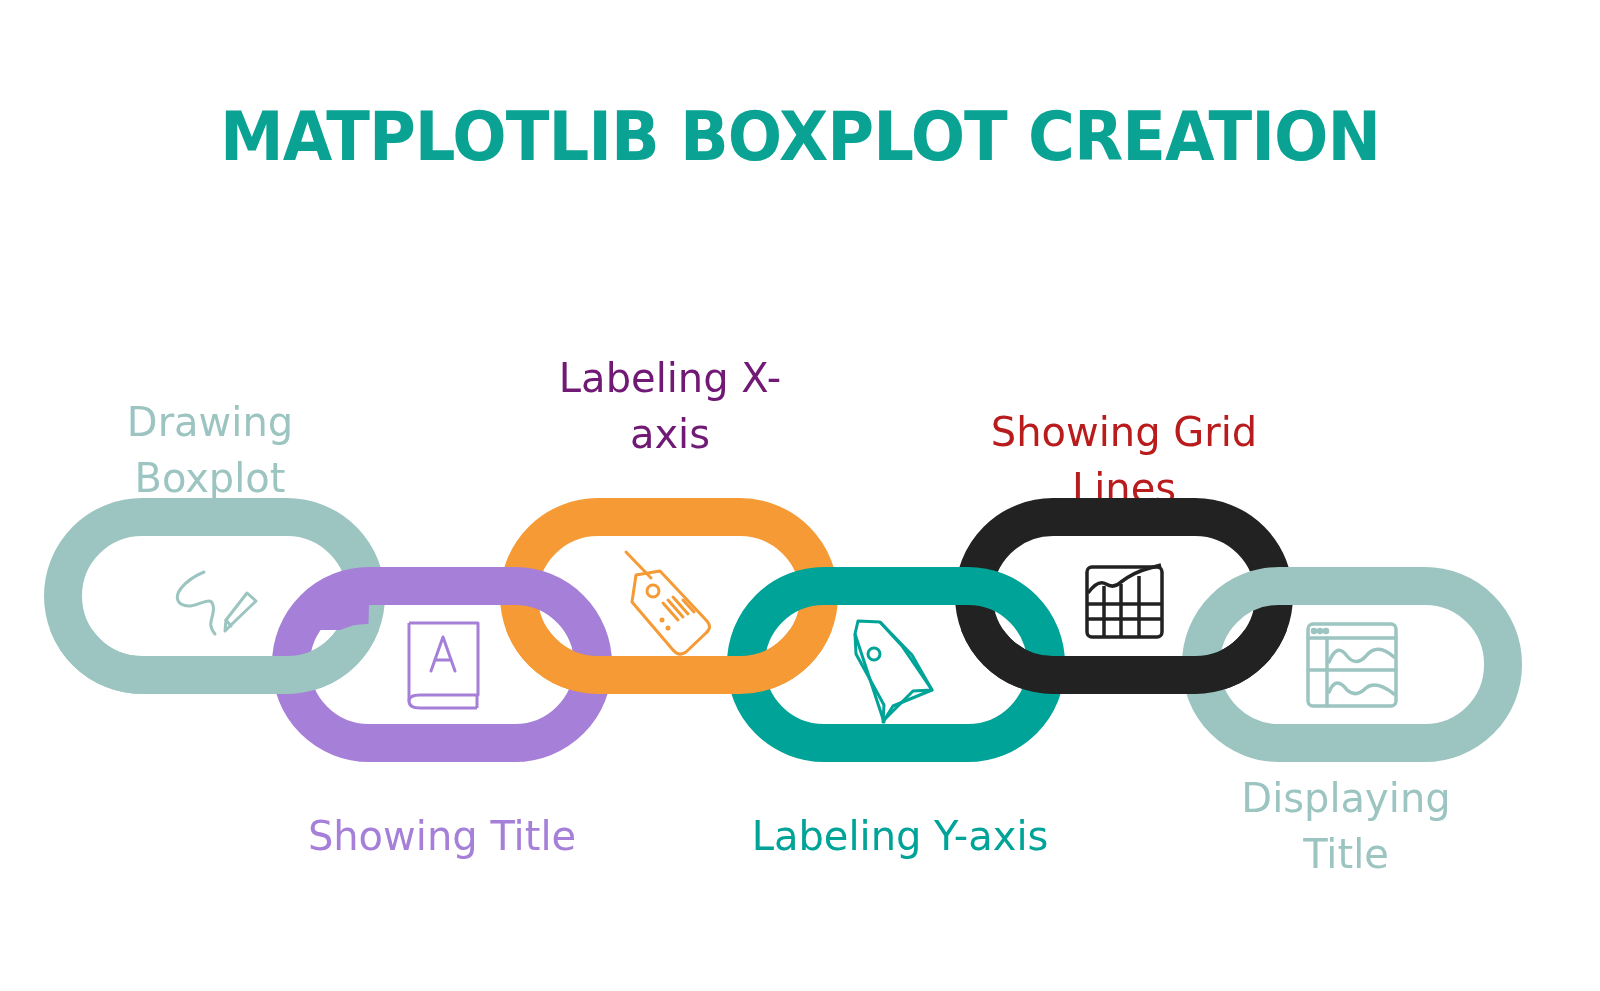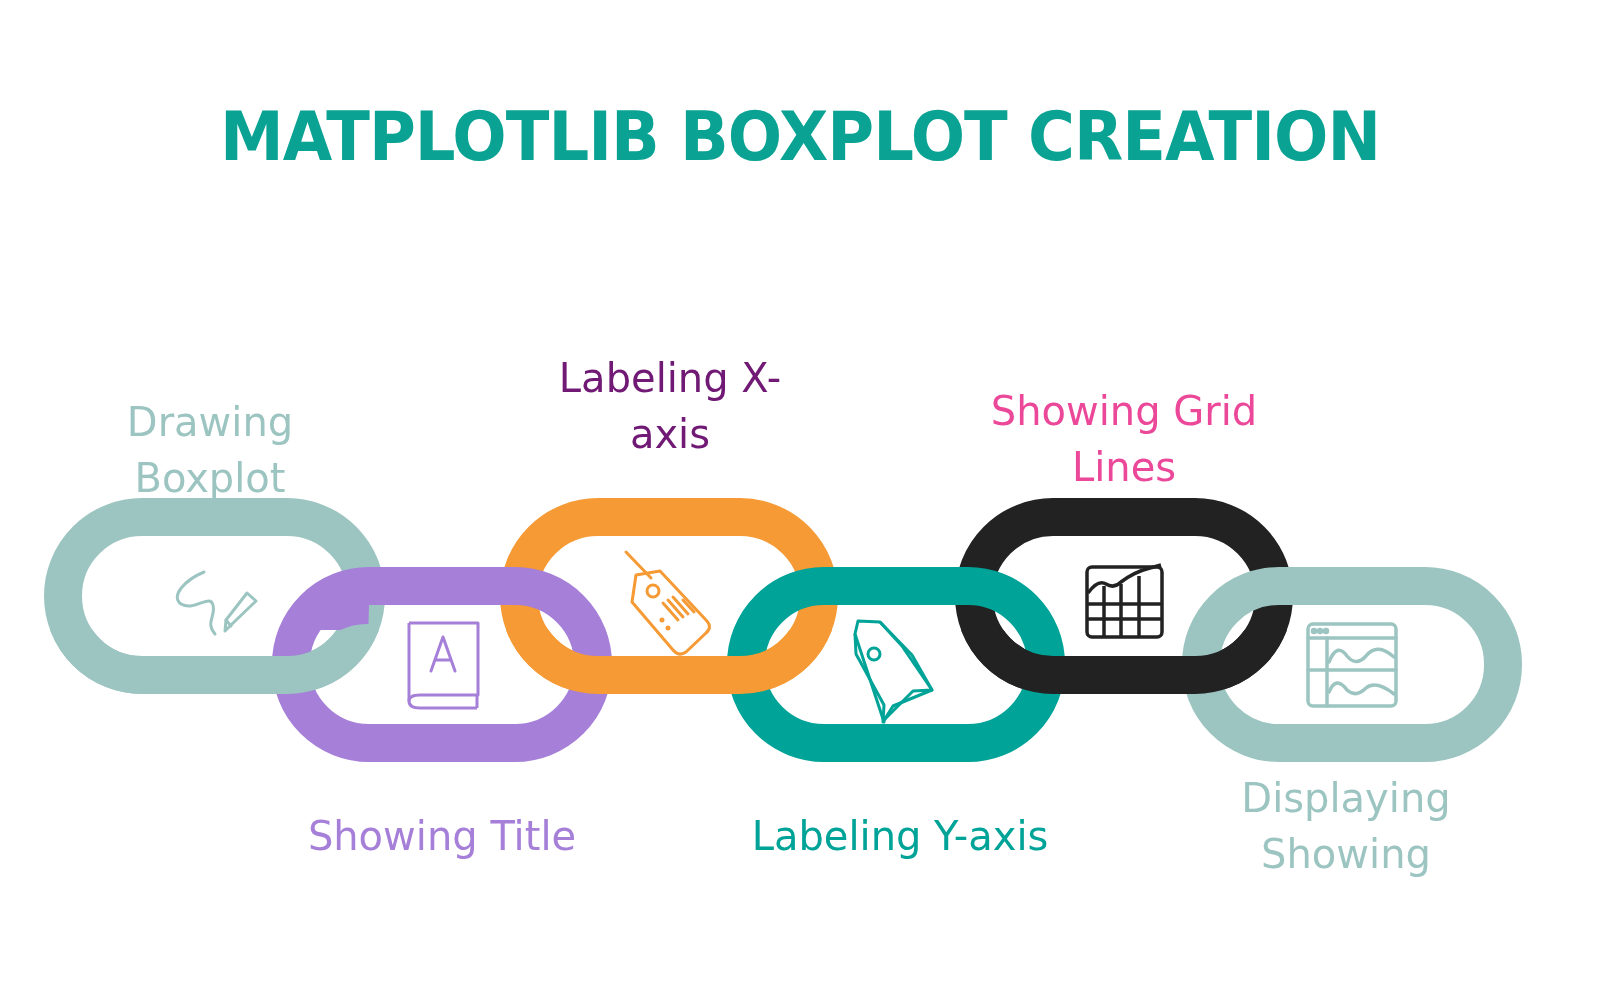--- a/index.html
+++ b/index.html
@@ -19,24 +19,24 @@
 <body>
 
 <div class="title" style="color:#0AA393;">MATPLOTLIB BOXPLOT CREATION</div>
 
 <div class="label" style="left:60px; top:350px; width:300px; color:#9CC5C1;margin-top:44px;">Drawing
 Boxplot</div>
 <div class="label" style="left:272px; top:808px; width:340px; color:#A57FD8;">Showing Title</div>
 <div class="label" style="left:500px; top:350px; width:340px; color:#701a75;">Labeling X-
 axis</div>
 <div class="label" style="left:700px; top:808px; width:400px; color:#00A397;">Labeling Y-axis</div>
-<div class="label" style="left:944px; top:383px; width:360px; color:#ec4899;">Showing Grid
+<div class="label" style="left:944px; top:404px; width:360px; color:#b91c1c;">Showing Grid
 Lines</div>
 <div class="label" style="left:1196px; top:770px; width:300px; color:#9CC5C1;">Displaying
-Showing</div>
+Title</div>
 
 <svg class="chain" width="1600" height="991" viewBox="0 0 1600 991" xmlns="http://www.w3.org/2000/svg">
   <defs>
 
     <clipPath id="clipTop">
         <rect x="0" y="0" width="1600" height="630"></rect>
       </clipPath>
     <clipPath id="clipBottom">
         <rect x="0" y="630" width="1600" height="361"></rect>
       </clipPath>

